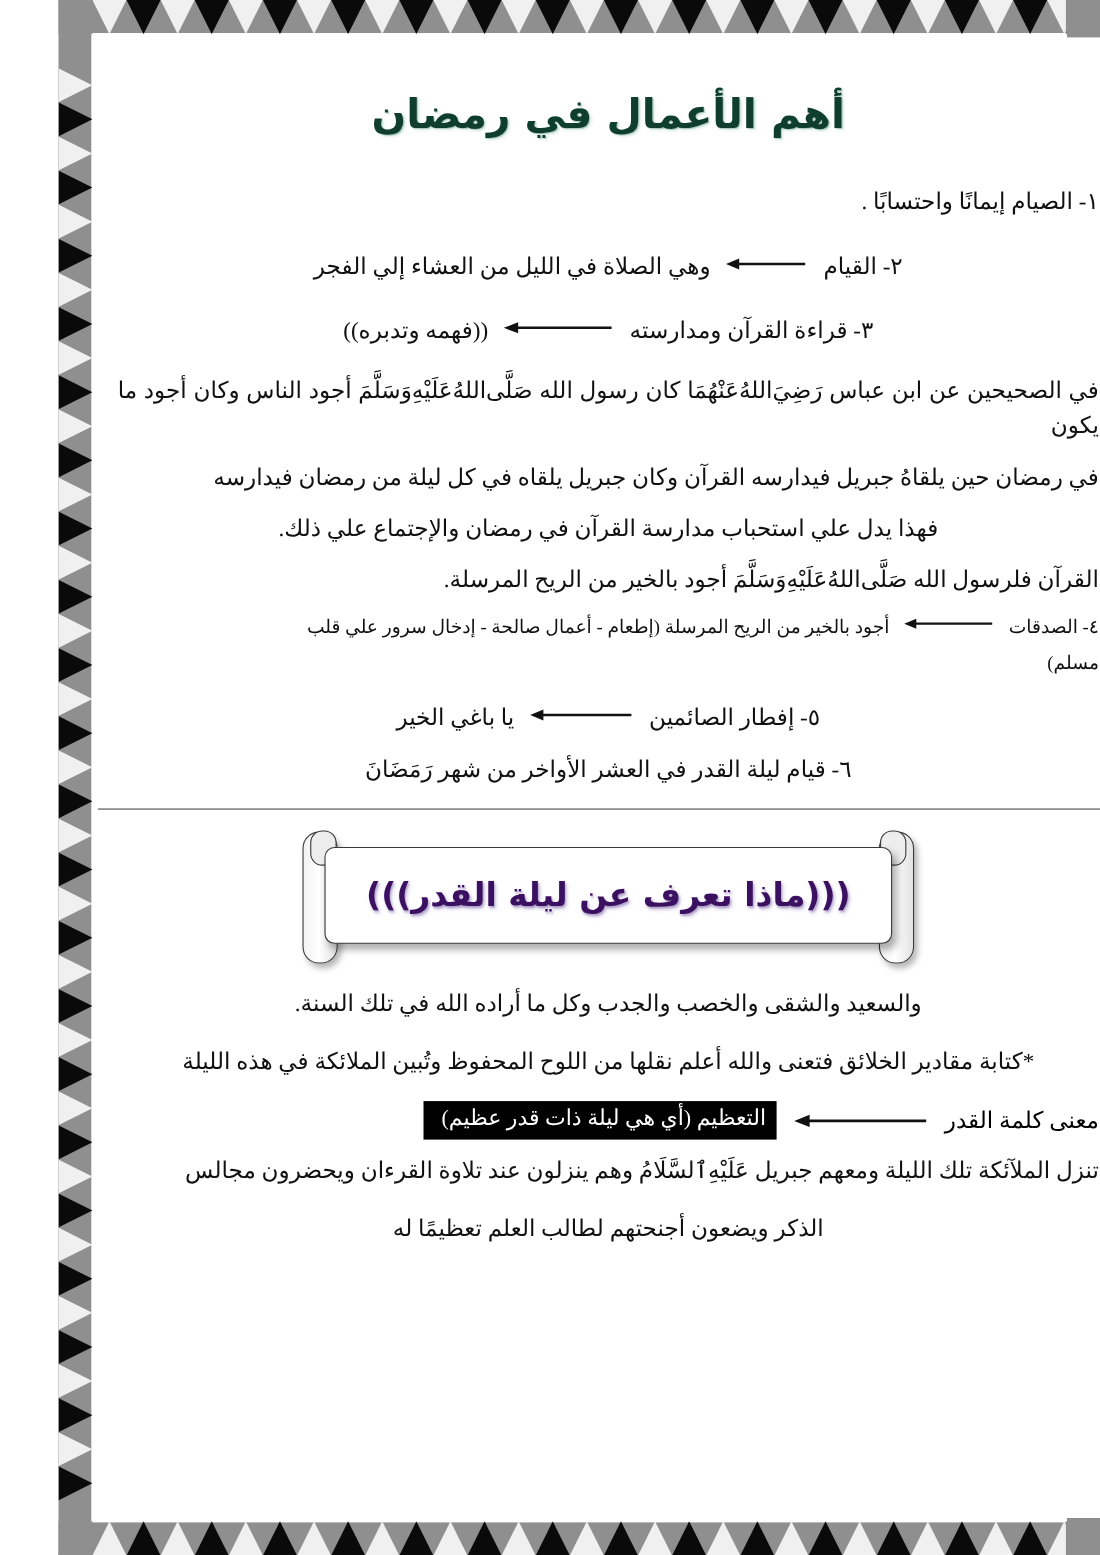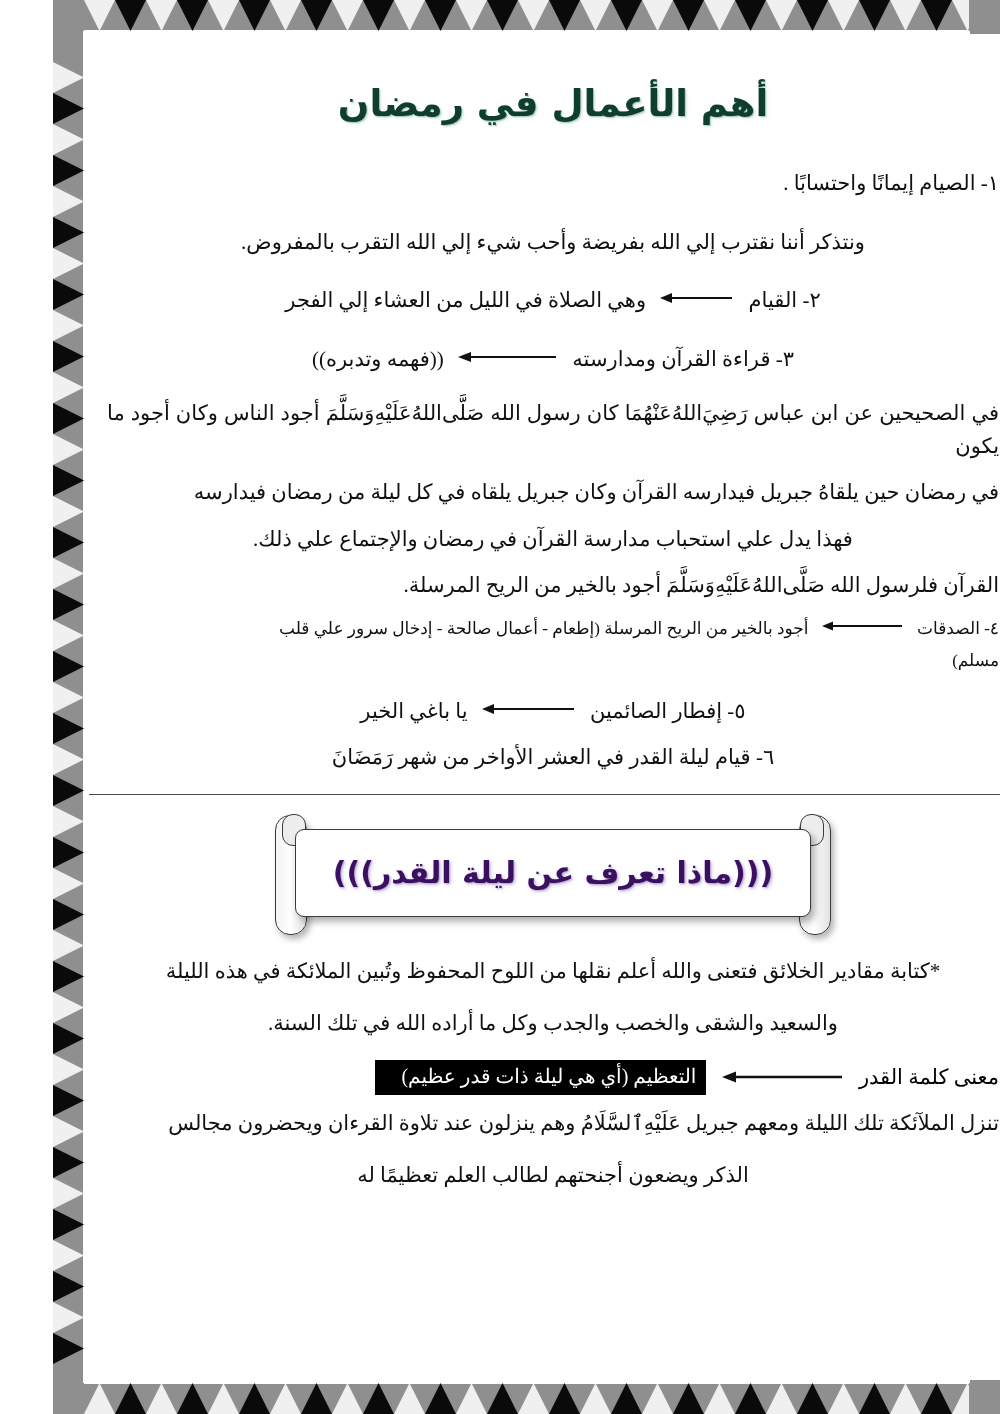--- a/index.html
+++ b/index.html
@@ -202,21 +202,21 @@
   .highlight-row {
     text-align: right;
     margin-bottom: 12px;
     font-size: 21px;
     white-space: nowrap;
   }
   .hl-box {
     display: inline-block;
     background: #000000;
     color: #ffffff;
-    padding: 4px 10px 6px 26px;
+    padding: 4px 10px 6px 16px;
     font-size: 20px;
     line-height: 1.25;
     vertical-align: middle;
   }
   .hl-label {
     display: inline-block;
     vertical-align: middle;
   }
   .arrow-long {
     display: inline-block;
@@ -423,23 +423,20 @@
 
     <h1 class="doc-title">أهم الأعمال في رمضان</h1>
 
     <div class="section-top">
 
       <div class="row-item r-right line" style="margin-top:42px;">
         <span>١-</span>
         <span>الصيام إيمانًا واحتسابًا .</span>
       </div>
 
-      <div class="row-item r-center line">
-        <span>ونتذكر أننا نقترب إلي الله بفريضة وأحب شيء إلي الله التقرب بالمفروض.</span>
-      </div>
 
       <div class="row-item r-center line">
         <span>٢-</span>
         <span>القيام</span>
         <span class="arrow-left">
           <svg width="74" height="14" viewBox="0 0 74 14">
               <line x1="8" y1="7" x2="72" y2="7" stroke="#111" stroke-width="2.2"></line>
               <polygon points="0,7 12,2 12,12" fill="#111"></polygon>
             </svg>
         </span>
@@ -508,22 +505,22 @@
           <div class="scroll-knob r"></div>
         </div>
         <div class="scroll-paper">
           <span class="scroll-text">(((ماذا تعرف عن ليلة القدر)))</span>
         </div>
       </div>
     </div>
 
     <div class="section-bottom">
 
+      <div class="line r-center">والسعيد والشقى والخصب والجدب وكل ما أراده الله في تلك السنة.</div>
       <div class="line r-center">*كتابة مقادير الخلائق فتعنى والله أعلم نقلها من اللوح المحفوظ وتُبين الملائكة في هذه الليلة</div>
-      <div class="line r-center">والسعيد والشقى والخصب والجدب وكل ما أراده الله في تلك السنة.</div>
 
       <div class="highlight-row">
         <span class="hl-label">معنى كلمة القدر</span>
         <span class="arrow-long">
           <svg width="122" height="14" viewBox="0 0 122 14">
               <line x1="10" y1="7" x2="120" y2="7" stroke="#111" stroke-width="2.4"></line>
               <polygon points="0,7 14,1.5 14,12.5" fill="#111"></polygon>
             </svg>
         </span>
         <span class="hl-box">التعظيم (أي هي ليلة ذات قدر عظيم)</span>

